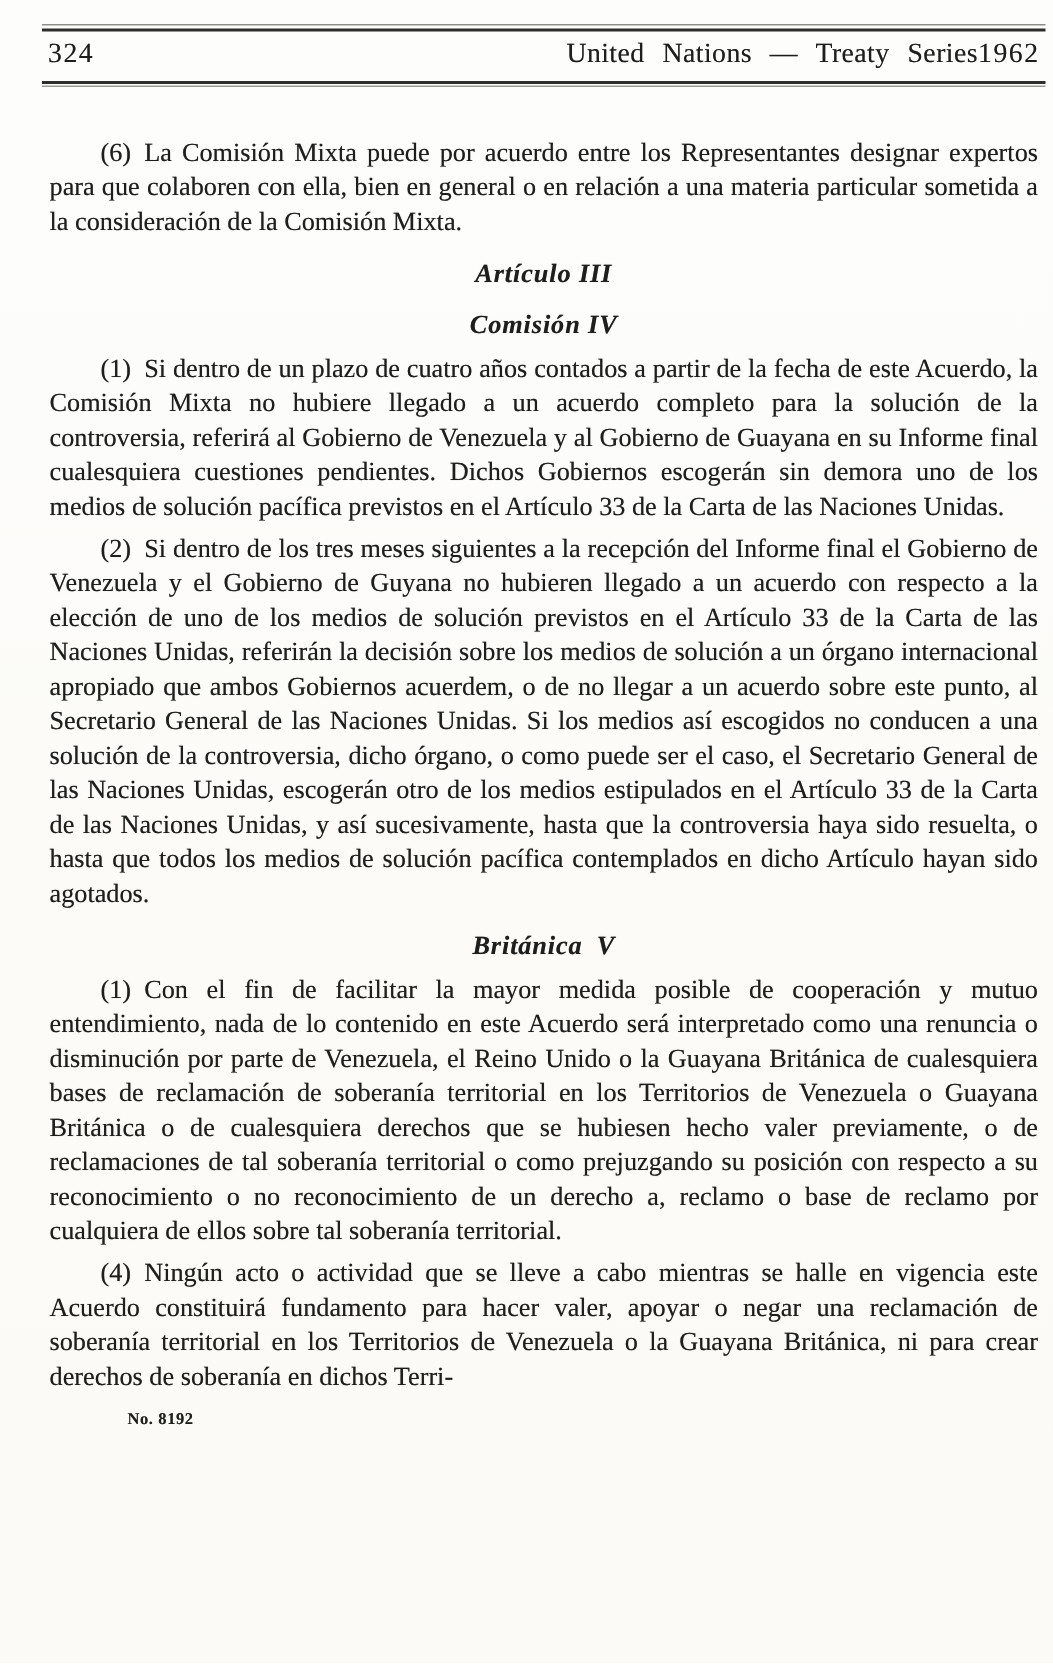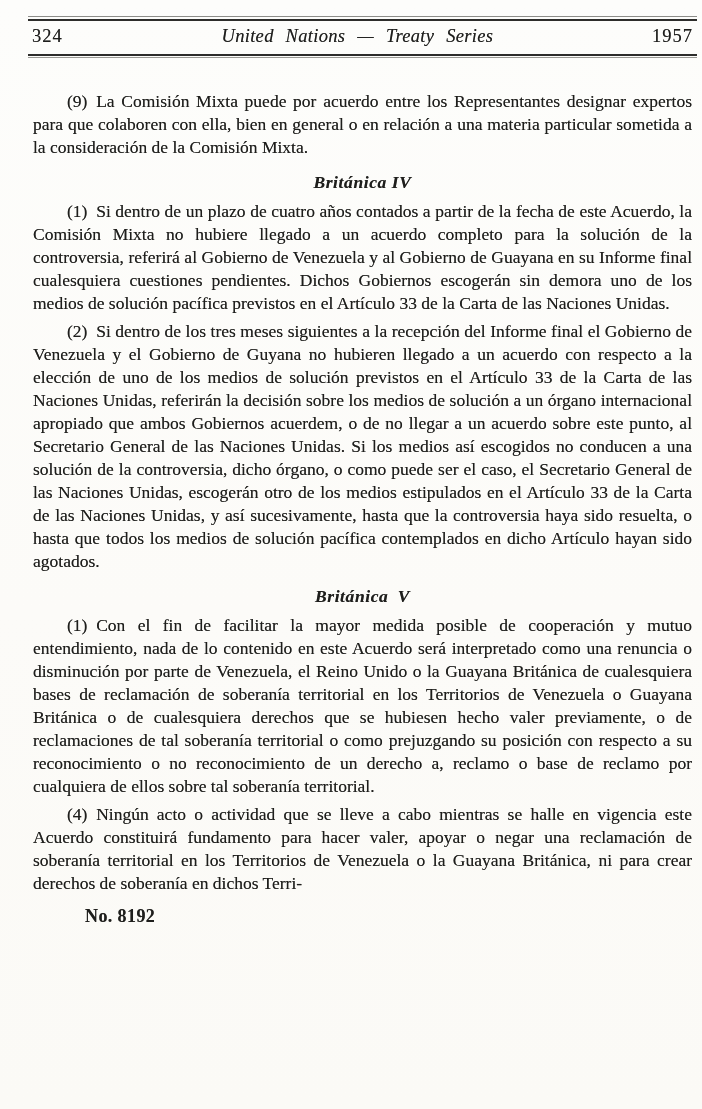--- a/index.html
+++ b/index.html
@@ -36,22 +36,21 @@
     align-items: baseline;
     padding: 5px 4px 7px 4px;
   }
   .page-number, .year {
     font-size: 18.5px;
     letter-spacing: 1px;
     text-shadow: 0 0 0.4px rgba(20,20,20,.55);
   }
   .header-title {
     flex: 1;
-    text-align: center;
-    font-style: italic;
+    text-align: right;
     font-size: 18.5px;
     word-spacing: 7px;
     letter-spacing: 0.3px;
     text-shadow: 0 0 0.4px rgba(20,20,20,.55);
   }
   
   .text-column {
     margin: 32px 10px 0 33px;  
   }
   .para {
@@ -66,44 +65,45 @@
     font-size: 17.5px;
     font-style: italic;
     text-align: center;
     letter-spacing: 0.6px;
     margin: 13px 0 7px 0;
     text-shadow: 0 0 0.45px rgba(25,25,22,.6);
   }
   
   .footer {
     margin: 11px 0 0 52px;
-    font-size: 18px;
+    font-size: 11px;
     font-weight: bold;
     letter-spacing: 0.4px;
     text-shadow: 0 0 0.3px rgba(25,25,22,.5);
   }
 </style>
 </head>
 <body>
 
 <div class="page">
 
   <div class="running-header">
     <div class="rule above"></div>
     <div class="header-row">
       <span class="page-number">324</span>
       <span class="header-title">United Nations — Treaty Series</span>
-      <span class="year">1957</span>
+      <span class="year">1962</span>
     </div>
     <div class="rule below"></div>
   </div>
 
   <div class="text-column">
-    <p class="para">(9) La Comisión Mixta puede por acuerdo entre los Representantes designar expertos para que colaboren con ella, bien en general o en relación a una materia particular sometida a la consideración de la Comisión Mixta.</p>
-    <h3 class="article-heading">Británica IV</h3>
+    <p class="para">(6) La Comisión Mixta puede por acuerdo entre los Representantes designar expertos para que colaboren con ella, bien en general o en relación a una materia particular sometida a la consideración de la Comisión Mixta.</p>
+    <h3 class="article-heading">Artículo III</h3>
+    <h3 class="article-heading">Comisión IV</h3>
     <p class="para">(1) Si dentro de un plazo de cuatro años contados a partir de la fecha de este Acuerdo, la Comisión Mixta no hubiere llegado a un acuerdo completo para la solución de la controversia, referirá al Gobierno de Venezuela y al Gobierno de Guayana en su Informe final cualesquiera cuestiones pendientes. Dichos Gobiernos escogerán sin demora uno de los medios de solución pacífica previstos en el Artículo 33 de la Carta de las Naciones Unidas.</p>
     <p class="para">(2) Si dentro de los tres meses siguientes a la recepción del Informe final el Gobierno de Venezuela y el Gobierno de Guyana no hubieren llegado a un acuerdo con respecto a la elección de uno de los medios de solución previstos en el Artículo 33 de la Carta de las Naciones Unidas, referirán la decisión sobre los medios de solución a un órgano internacional apropiado que ambos Gobiernos acuerdem, o de no llegar a un acuerdo sobre este punto, al Secretario General de las Naciones Unidas. Si los medios así escogidos no conducen a una solución de la controversia, dicho órgano, o como puede ser el caso, el Secretario General de las Naciones Unidas, escogerán otro de los medios estipulados en el Artículo 33 de la Carta de las Naciones Unidas, y así sucesivamente, hasta que la controversia haya sido resuelta, o hasta que todos los medios de solución pacífica contemplados en dicho Artículo hayan sido agotados.</p>
     <h3 class="article-heading">Británica V</h3>
     <p class="para">(1) Con el fin de facilitar la mayor medida posible de cooperación y mutuo entendimiento, nada de lo contenido en este Acuerdo será interpretado como una renuncia o disminución por parte de Venezuela, el Reino Unido o la Guayana Británica de cualesquiera bases de reclamación de soberanía territorial en los Territorios de Venezuela o Guayana Británica o de cualesquiera derechos que se hubiesen hecho valer previamente, o de reclamaciones de tal soberanía territorial o como prejuzgando su posición con respecto a su reconocimiento o no reconocimiento de un derecho a, reclamo o base de reclamo por cualquiera de ellos sobre tal soberanía territorial.</p>
     <p class="para">(4) Ningún acto o actividad que se lleve a cabo mientras se halle en vigencia este Acuerdo constituirá fundamento para hacer valer, apoyar o negar una reclamación de soberanía territorial en los Territorios de Venezuela o la Guayana Británica, ni para crear derechos de soberanía en dichos Terri-</p>
 
     <div class="footer">No. 8192</div>
   </div>
 
 </div>

